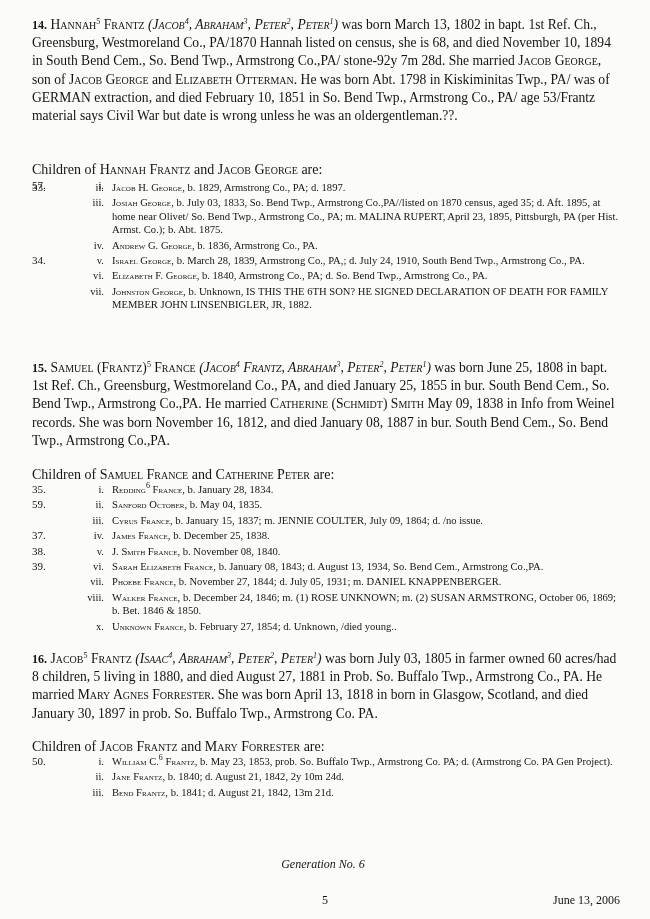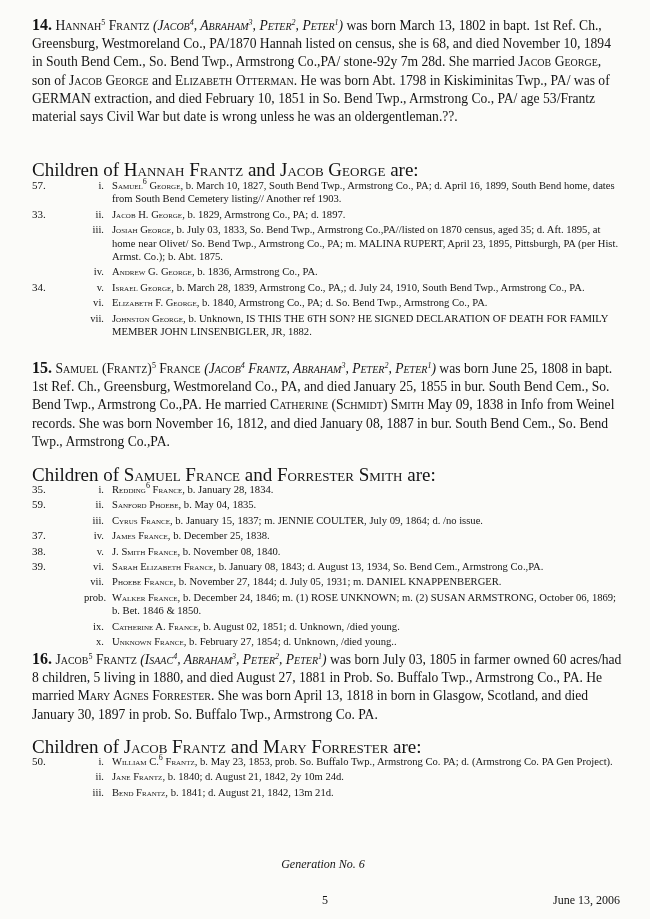--- a/index.html
+++ b/index.html
@@ -5,46 +5,45 @@
   html, body { margin: 0; padding: 0; }
   body {
     width: 650px; height: 919px; overflow: hidden;
     background: #fbfbf9;
     font-family: "Liberation Serif", "DejaVu Serif", serif;
     color: #141414;
     position: relative;
   }
   .page { position: absolute; left: 0; top: 0; width: 650px; height: 919px; }
   .entry { position: absolute; left: 32px; width: 590px; font-size: 13.6px; line-height: 18.2px; }
-  .entry .num { font-weight: bold; font-size: 16px; }
+  .entry .num { font-weight: bold; font-size: 12px; }
   .sc { font-variant: small-caps; }
   .it { font-style: italic; }
   sup { font-size: 8px; line-height: 0; vertical-align: 5px; }
-  .children-title { position: absolute; left: 32px; font-size: 19px; line-height: 17px; }
+  .children-title { position: absolute; left: 32px; font-size: 14px; line-height: 17px; }
   .child-list { position: absolute; left: 32px; width: 590px; font-size: 10.6px; line-height: 13.4px; }
   .child { position: relative; display: block; margin-bottom: 2px; }
   .child .cnum { position: absolute; left: 0; top: 0; width: 30px; font-size: 11px; }
   .child .roman { position: absolute; left: 52px; top: 0; width: 20px; text-align: right; }
   .child .ctext { display: block; margin-left: 80px; }
   .gen { position: absolute; left: 0; width: 646px; top: 857px; text-align: center; font-style: italic; font-size: 12px; }
   .footer-page { position: absolute; left: 0; width: 650px; top: 893px; text-align: center; font-size: 12px; }
   .footer-date { position: absolute; right: 30px; top: 893px; font-size: 12px; }
 </style>
 </head>
 <body>
 
 <div class="page">
 
   <div class="entry" style="top:16px;" id="e0"><span class="num">14.</span> <span class="sc">Hannah</span><sup>5</sup> <span class="sc">Frantz</span> <span class="it sc">(<span>Jacob</span><sup>4</sup>, <span>Abraham</span><sup>3</sup>, <span>Peter</span><sup>2</sup>, <span>Peter</span><sup>1</sup>)</span><span> was born March 13, 1802 in bapt. 1st Ref. Ch., Greensburg, Westmoreland Co., PA/1870 Hannah listed on census, she is 68, and died November 10, 1894 in South Bend Cem., So. Bend Twp., Armstrong Co.,PA/ stone-92y 7m 28d.  She married </span><span class="sc">Jacob George</span><span>, son of </span><span class="sc">Jacob George</span><span> and </span><span class="sc">Elizabeth Otterman</span><span>.  He was born Abt. 1798 in Kiskiminitas Twp., PA/ was of GERMAN extraction, and died February 10, 1851 in So. Bend Twp., Armstrong Co., PA/ age 53/Frantz material says Civil War but date is wrong unless he was an oldergentleman.??.</span></div>
   <div class="children-title" style="top:161px;" id="ct0"><span>Children of </span><span class="sc">Hannah Frantz</span><span> and </span><span class="sc">Jacob George</span><span> are:</span></div>
   <div class="child-list" style="top:179px;" id="cl0">
       <div class="child">
         <span class="cnum">57.</span>
         <span class="roman">i.</span>
-        <span class="ctext"><span class="sc">Samuel</span><sup>6</sup><span class="sc"> George</span><span>, b. March 10, 1827, South Bend Twp.,  Armstrong Co., PA; d. April 16, 1899, South Bend home, dates from South Bend Cemetery listing// Another ref 1903.</span></span>
       </div>
       <div class="child">
         <span class="cnum">33.</span>
         <span class="roman">ii.</span>
         <span class="ctext"><span class="sc">Jacob H. George</span><span>, b. 1829, Armstrong Co., PA; d. 1897.</span></span>
       </div>
       <div class="child">
         <span class="cnum"></span>
         <span class="roman">iii.</span>
         <span class="ctext"><span class="sc">Josiah George</span><span>, b. July 03, 1833, So. Bend Twp., Armstrong Co.,PA//listed on 1870 census, aged 35; d. Aft. 1895, at home near Olivet/ So. Bend Twp., Armstrong Co., PA; m. MALINA RUPERT, April 23, 1895, Pittsburgh, PA (per Hist. Armst. Co.); b. Abt. 1875.</span></span>
@@ -65,31 +64,31 @@
         <span class="ctext"><span class="sc">Elizabeth F. George</span><span>, b. 1840, Armstrong Co., PA; d. So. Bend Twp., Armstrong Co., PA.</span></span>
       </div>
       <div class="child">
         <span class="cnum"></span>
         <span class="roman">vii.</span>
         <span class="ctext"><span class="sc">Johnston George</span><span>, b. Unknown, IS THIS THE 6TH SON?  HE SIGNED DECLARATION OF DEATH FOR FAMILY MEMBER JOHN LINSENBIGLER, JR, 1882.</span></span>
       </div>
     </div>
 
   <div class="entry" style="top:359px;" id="e1"><span class="num">15.</span> <span class="sc">Samuel (Frantz)</span><sup>5</sup> <span class="sc">France</span> <span class="it sc">(<span>Jacob</span><sup>4</sup><span> Frantz</span>, <span>Abraham</span><sup>3</sup>, <span>Peter</span><sup>2</sup>, <span>Peter</span><sup>1</sup>)</span><span> was born June 25, 1808 in bapt. 1st Ref. Ch., Greensburg, Westmoreland Co., PA, and died January 25, 1855 in bur. South Bend Cem., So. Bend Twp., Armstrong Co.,PA.  He married </span><span class="sc">Catherine (Schmidt) Smith</span><span> May 09, 1838 in Info from Weinel records.  She was born November 16, 1812, and died January 08, 1887 in bur. South Bend Cem., So. Bend Twp., Armstrong Co.,PA.</span></div>
-  <div class="children-title" style="top:466px;" id="ct1"><span>Children of </span><span class="sc">Samuel France</span><span> and </span><span class="sc">Forrester Smith</span><span> are:</span></div>
+  <div class="children-title" style="top:466px;" id="ct1"><span>Children of </span><span class="sc">Samuel France</span><span> and </span><span class="sc">Catherine Peter</span><span> are:</span></div>
   <div class="child-list" style="top:483px;" id="cl1">
       <div class="child">
         <span class="cnum">35.</span>
         <span class="roman">i.</span>
         <span class="ctext"><span class="sc">Redding</span><sup>6</sup><span class="sc"> France</span><span>, b. January 28, 1834.</span></span>
       </div>
       <div class="child">
         <span class="cnum">59.</span>
         <span class="roman">ii.</span>
-        <span class="ctext"><span class="sc">Sanford Phoebe</span><span>, b. May 04, 1835.</span></span>
+        <span class="ctext"><span class="sc">Sanford October</span><span>, b. May 04, 1835.</span></span>
       </div>
       <div class="child">
         <span class="cnum"></span>
         <span class="roman">iii.</span>
         <span class="ctext"><span class="sc">Cyrus France</span><span>, b. January 15, 1837; m. JENNIE COULTER, July 09, 1864; d. /no issue.</span></span>
       </div>
       <div class="child">
         <span class="cnum">37.</span>
         <span class="roman">iv.</span>
         <span class="ctext"><span class="sc">James France</span><span>, b. December 25, 1838.</span></span>
@@ -104,27 +103,22 @@
         <span class="roman">vi.</span>
         <span class="ctext"><span class="sc">Sarah Elizabeth France</span><span>, b. January 08, 1843; d. August 13, 1934, So. Bend Cem., Armstrong Co.,PA.</span></span>
       </div>
       <div class="child">
         <span class="cnum"></span>
         <span class="roman">vii.</span>
         <span class="ctext"><span class="sc">Phoebe France</span><span>, b. November 27, 1844; d. July 05, 1931; m. DANIEL KNAPPENBERGER.</span></span>
       </div>
       <div class="child">
         <span class="cnum"></span>
-        <span class="roman">prob.</span>
+        <span class="roman">viii.</span>
         <span class="ctext"><span class="sc">Walker France</span><span>, b. December 24, 1846; m. (1) ROSE UNKNOWN; m. (2) SUSAN ARMSTRONG, October 06, 1869; b. Bet. 1846 &amp; 1850.</span></span>
-      </div>
-      <div class="child">
-        <span class="cnum"></span>
-        <span class="roman">ix.</span>
-        <span class="ctext"><span class="sc">Catherine A. France</span><span>, b. August 02, 1851; d. Unknown, /died young.</span></span>
       </div>
       <div class="child">
         <span class="cnum"></span>
         <span class="roman">x.</span>
         <span class="ctext"><span class="sc">Unknown France</span><span>, b. February 27, 1854; d. Unknown, /died young..</span></span>
       </div>
     </div>
 
   <div class="entry" style="top:650px;" id="e2"><span class="num">16.</span> <span class="sc">Jacob</span><sup>5</sup> <span class="sc">Frantz</span> <span class="it sc">(<span>Isaac</span><sup>4</sup>, <span>Abraham</span><sup>3</sup>, <span>Peter</span><sup>2</sup>, <span>Peter</span><sup>1</sup>)</span><span> was born July 03, 1805 in farmer owned 60 acres/had 8 children, 5 living in 1880, and died August 27, 1881 in Prob. So. Buffalo Twp., Armstrong Co., PA.  He married </span><span class="sc">Mary Agnes Forrester</span><span>.  She was born April 13, 1818 in born in Glasgow, Scotland, and died January 30, 1897 in prob. So. Buffalo Twp., Armstrong Co. PA.</span></div>
   <div class="children-title" style="top:738px;" id="ct2"><span>Children of </span><span class="sc">Jacob Frantz</span><span> and </span><span class="sc">Mary Forrester</span><span> are:</span></div>

